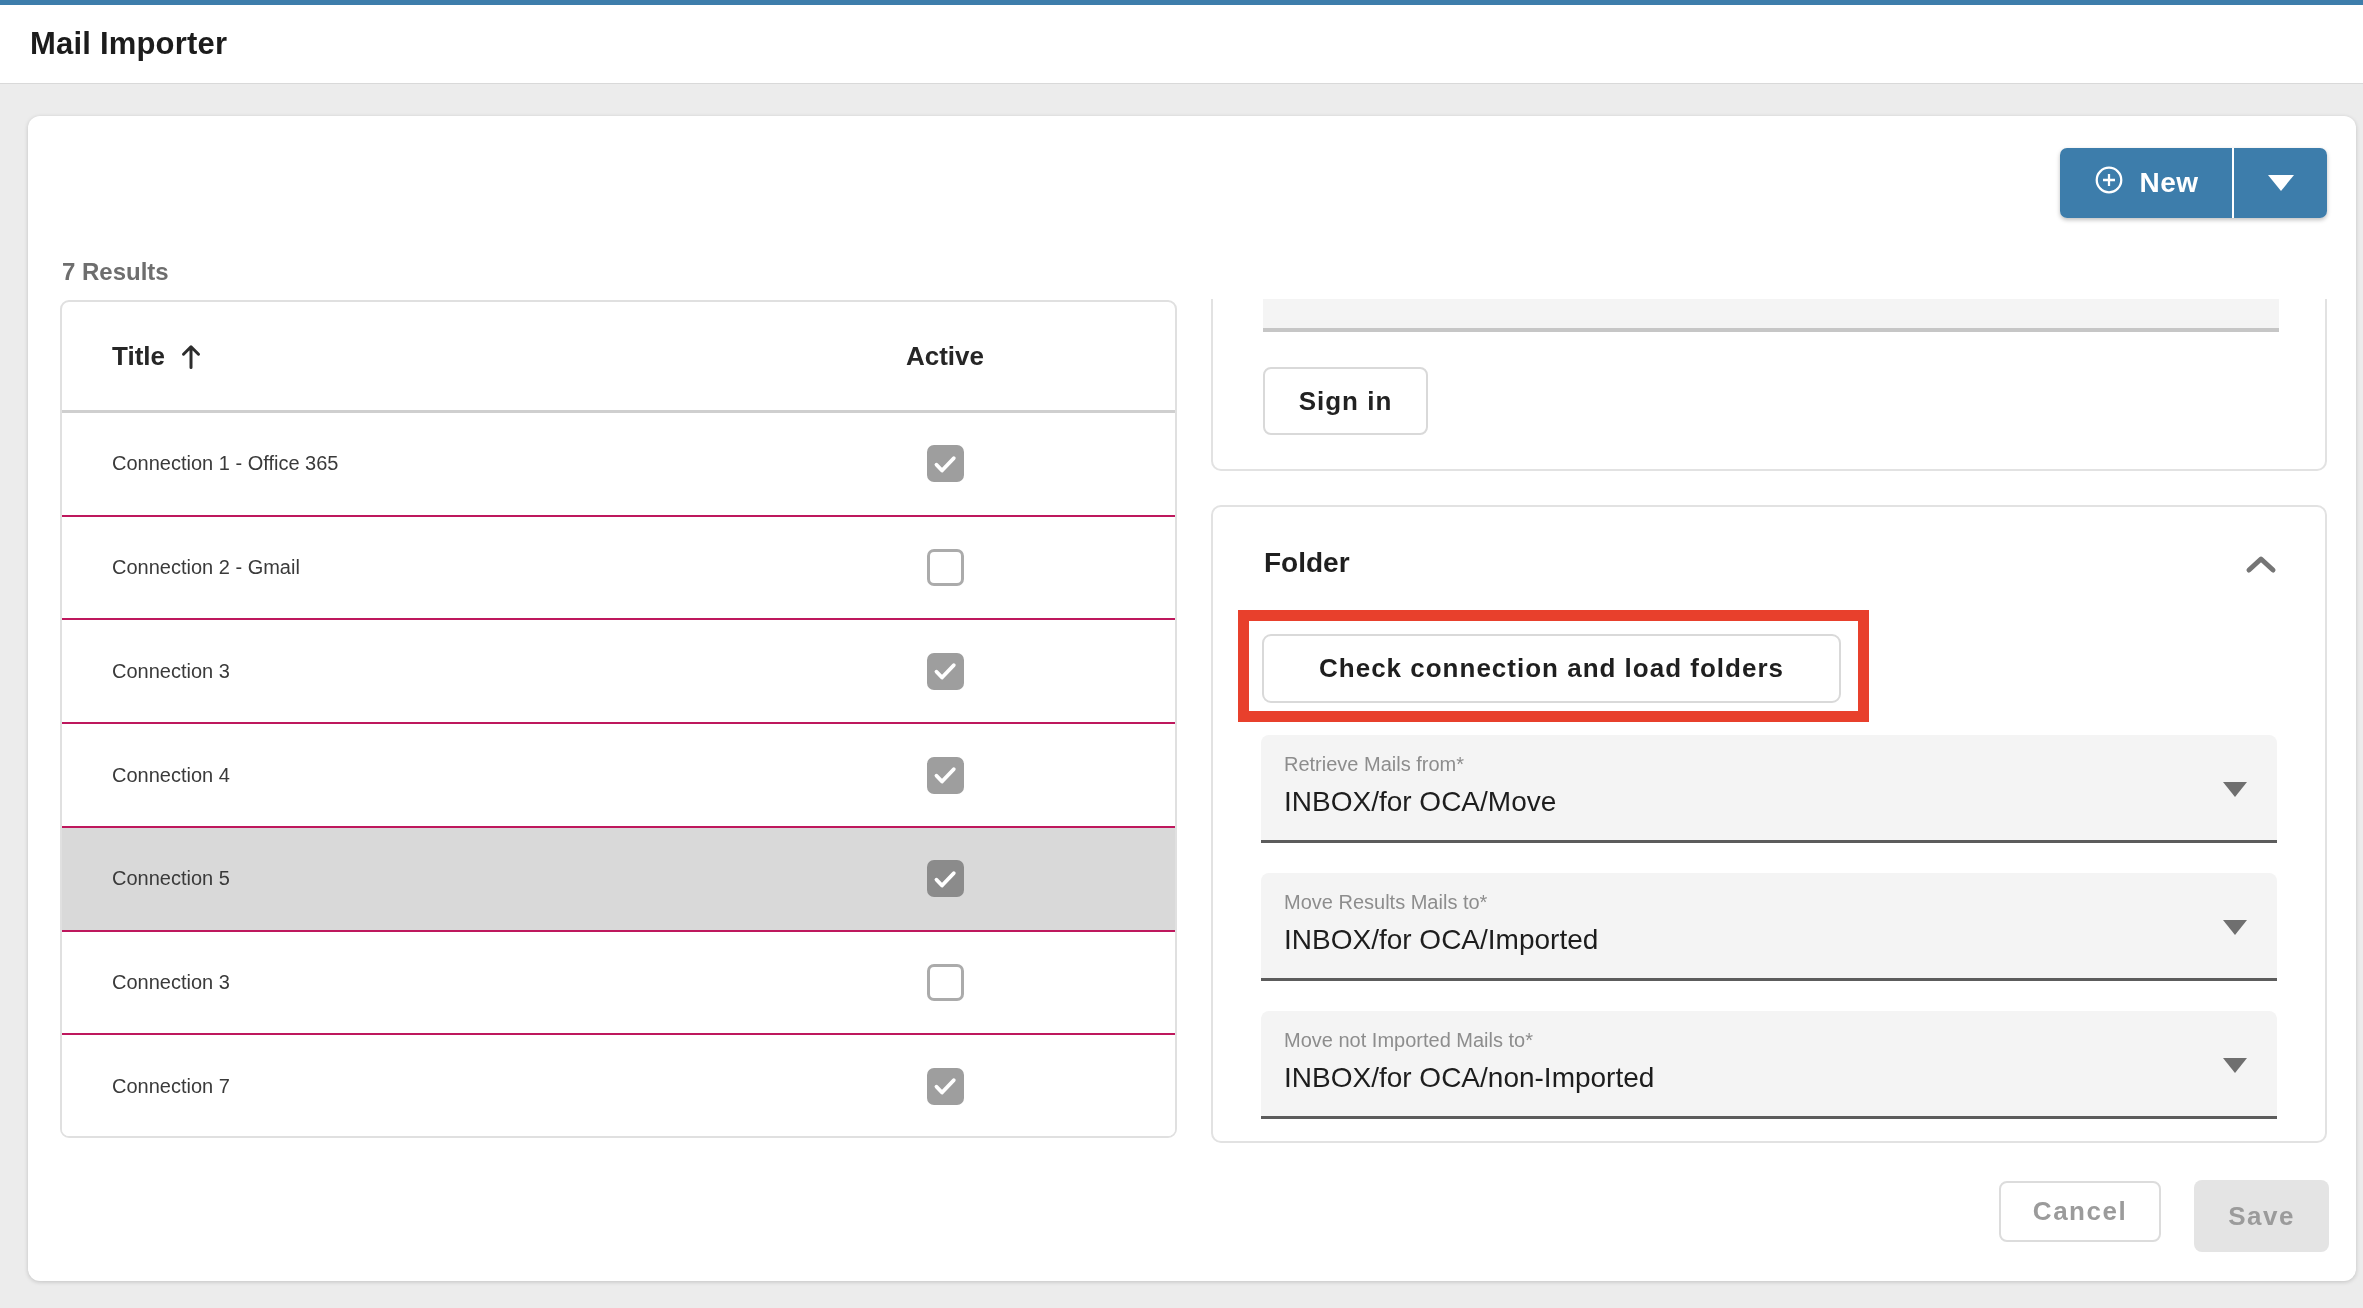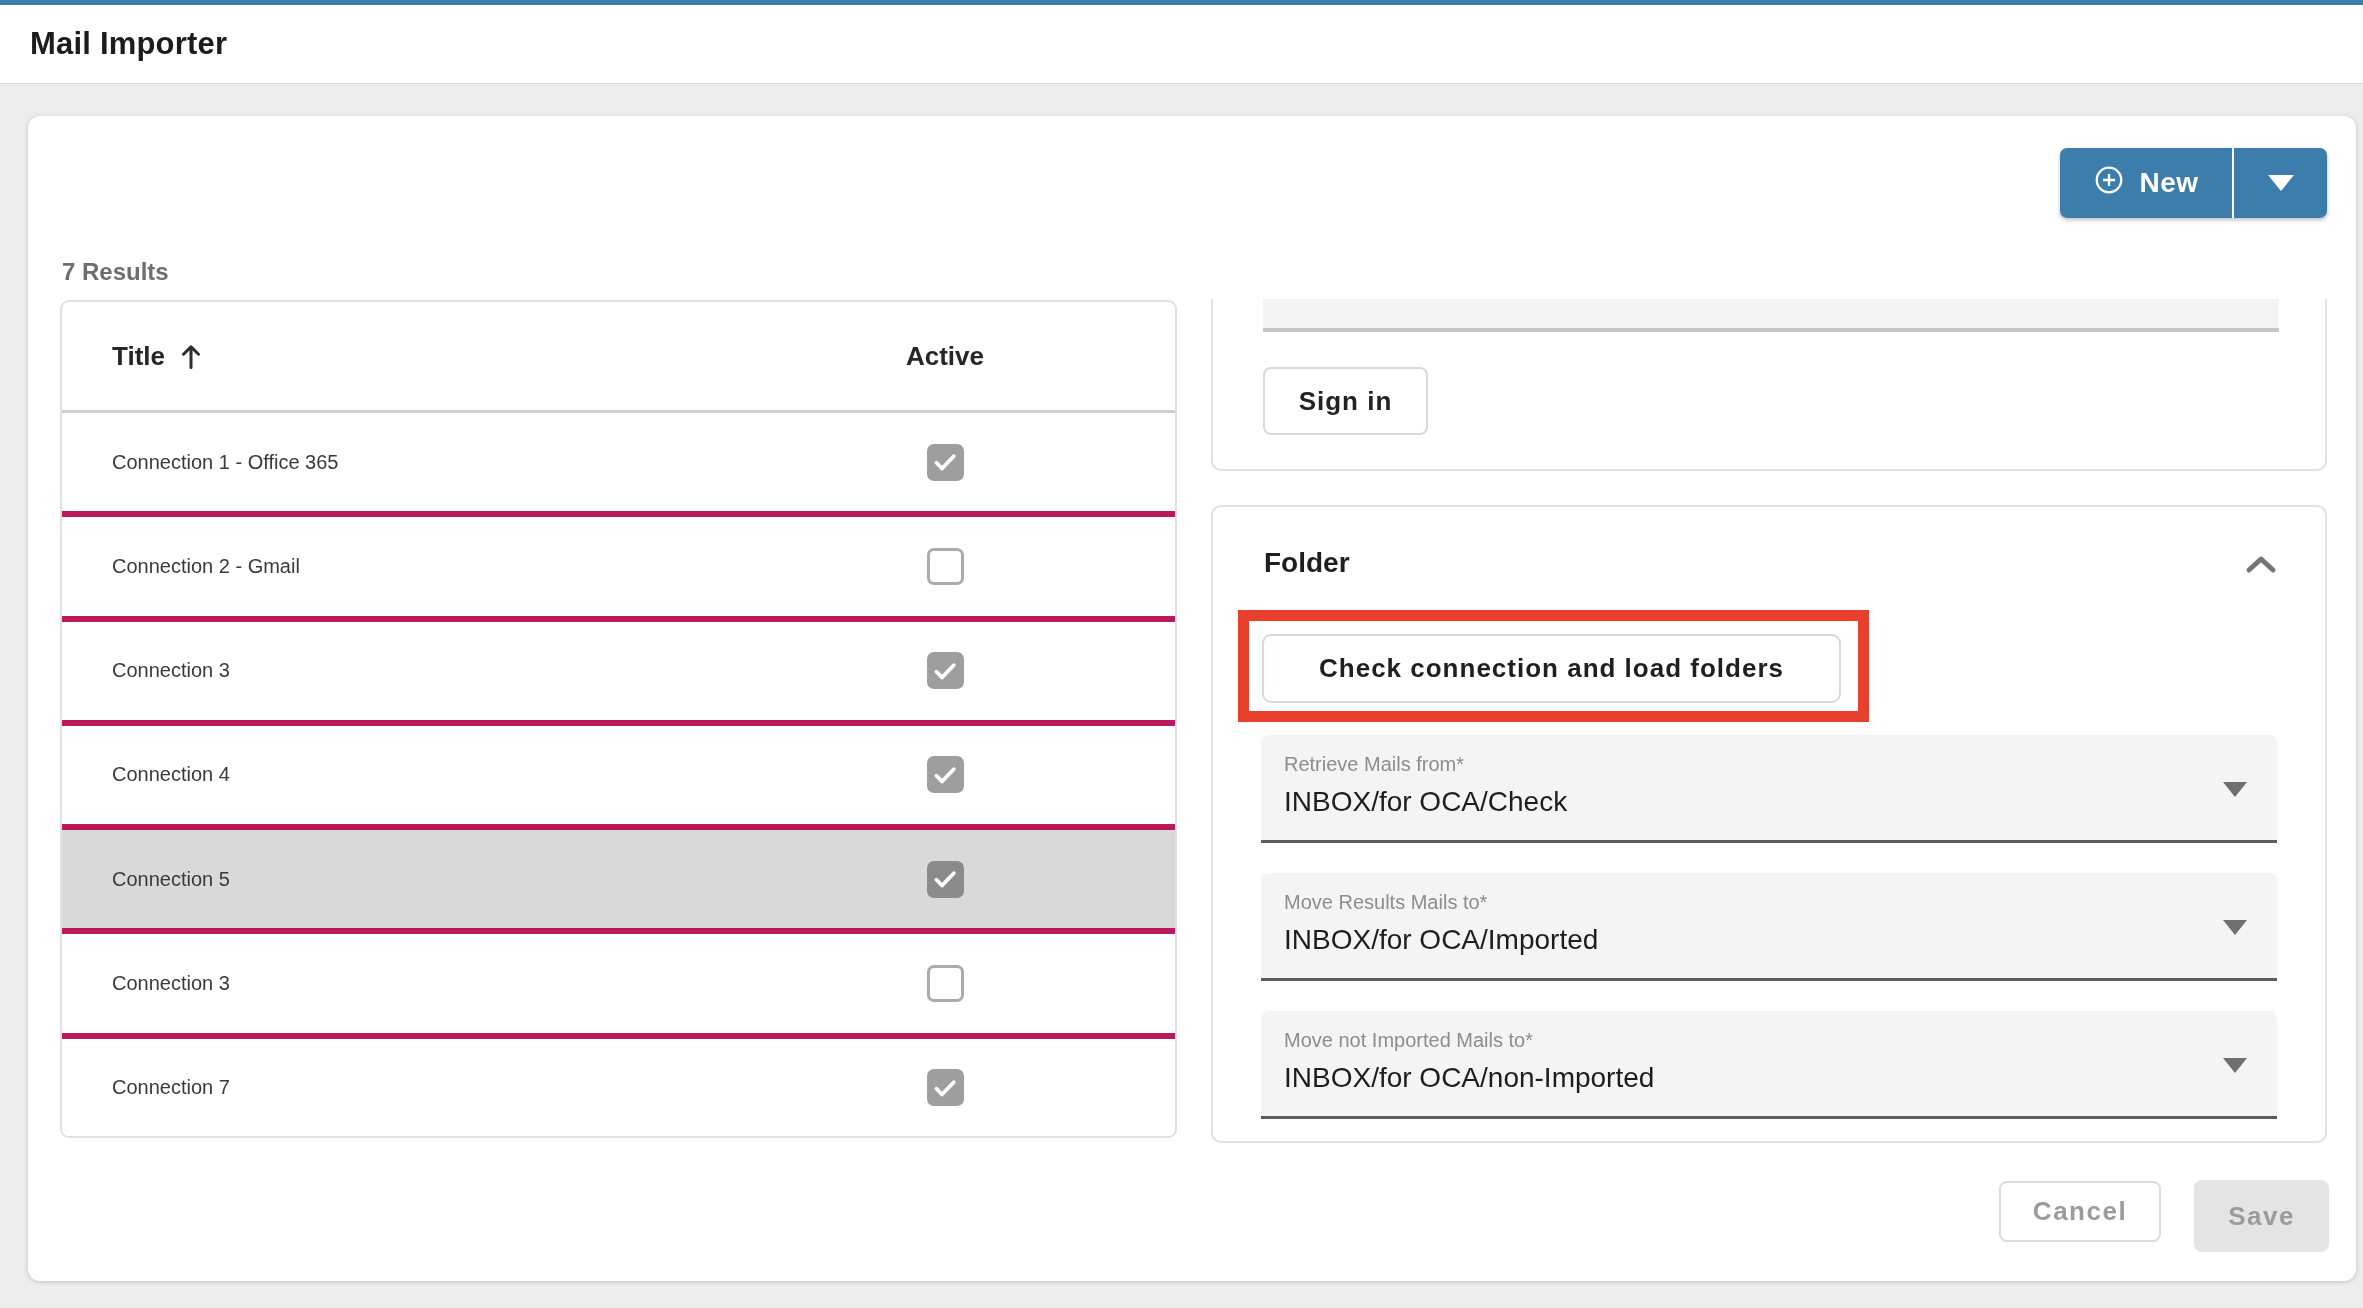--- a/index.html
+++ b/index.html
@@ -46,21 +46,21 @@
   }
   .thead {
     height:111px; display:grid; grid-template-columns:1fr 460px; align-items:center;
     border-bottom:3px solid #cfcfcf;
   }
   .th-title { padding-left:50px; font-size:26px; font-weight:700; color:#262626; display:flex; align-items:center; gap:12px; cursor:pointer; }
   .sort-arrow { display:inline-flex; }
   .th-active { font-size:26px; font-weight:700; color:#262626; text-align:center; }
   .tbody { display:flex; flex-direction:column; height:724px; }
   .trow { flex:1; display:grid; grid-template-columns:1fr 460px; align-items:center; background:#fff; cursor:pointer; }
-  .trow + .trow { border-top:6px solid #be185d; }
+  .trow + .trow { border-top:2px solid #be185d; }
   .trow.selected { background:#d9d9d9; }
   .cell-title { padding-left:50px; font-size:20px; color:#3a3a3a; }
   .cell-active { display:flex; justify-content:center; }
   .checkbox { width:37px; height:37px; border-radius:7px; display:flex; align-items:center; justify-content:center; }
   .checkbox.checked { background:#9e9e9e; }
   .trow.selected .checkbox.checked { background:#8b8b8b; }
   .checkbox.unchecked { background:#fff; border:3px solid #ababab; }
 
   
   .panel-card { position:absolute; left:1211px; width:1116px; background:#fff; }
@@ -238,21 +238,21 @@
       </span>
     </button>
   </div>
 
   <button class="check-btn">Check connection and load folders</button>
   <div class="annotation-box"></div>
 
   <div class="fields">
   <div class="field">
     <div class="field-label">Retrieve Mails from*</div>
-    <div class="field-value">INBOX/for OCA/Check</div>
+    <div class="field-value">INBOX/for OCA/Move</div>
     <span class="caret"></span>
   </div>
 
   <div class="field">
     <div class="field-label">Move Results Mails to*</div>
     <div class="field-value">INBOX/for OCA/Imported</div>
     <span class="caret"></span>
   </div>
 
   <div class="field">

